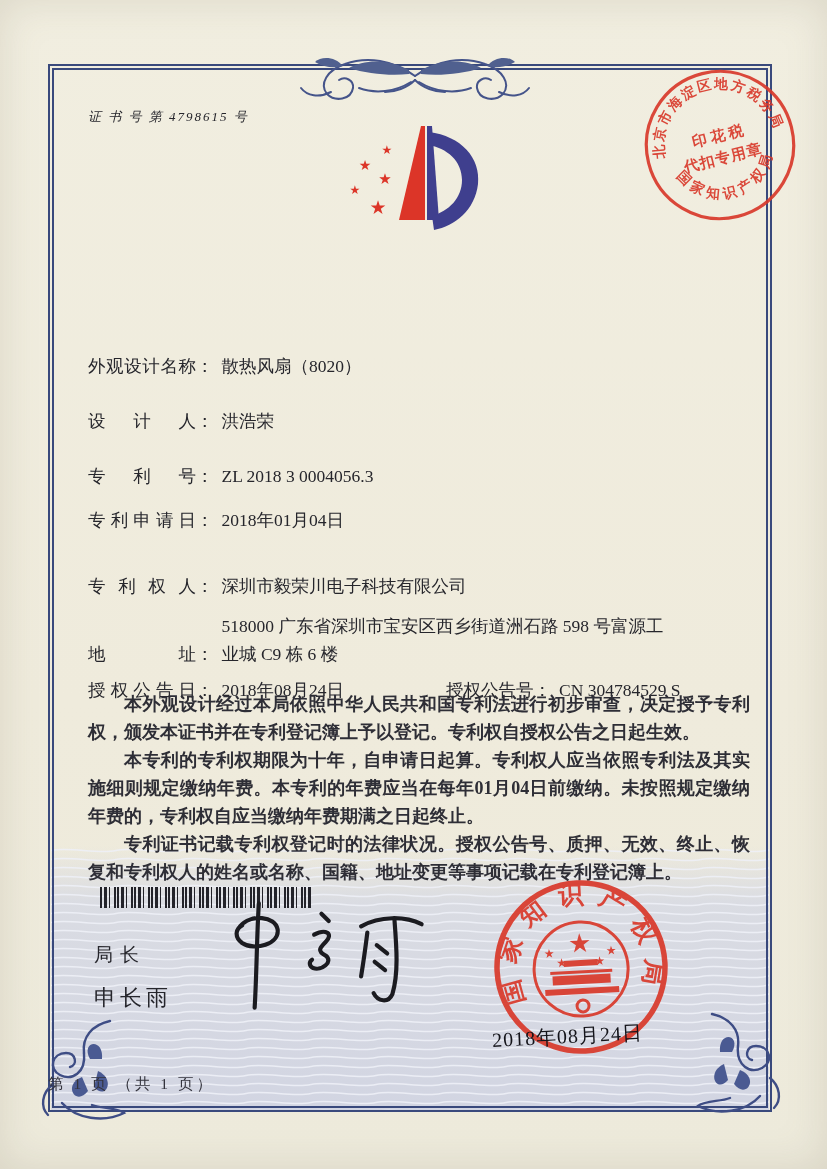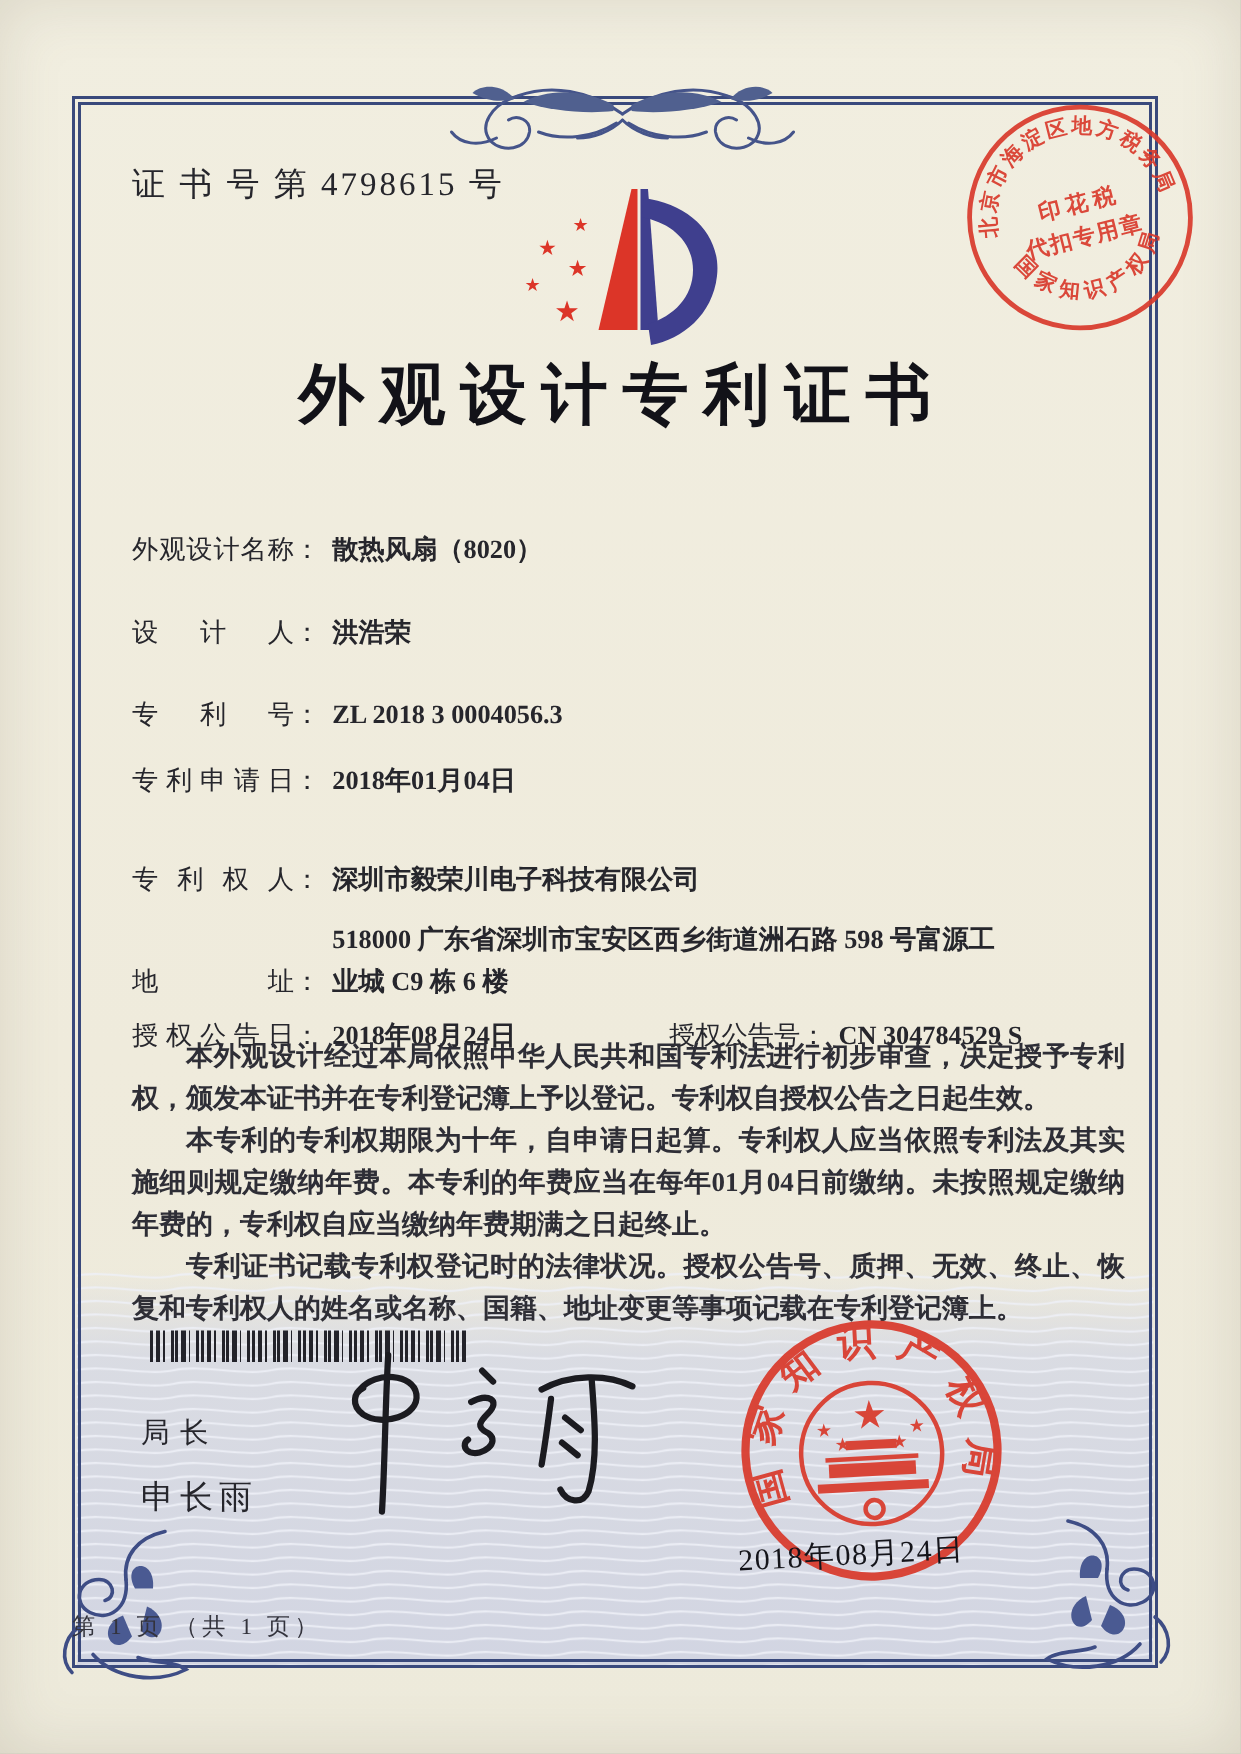--- a/index.html
+++ b/index.html
@@ -8,32 +8,32 @@
     background:linear-gradient(180deg,#f1eee0 0%,#efebdc 60%,#edeadb 100%);
     font-family:"Liberation Serif","DejaVu Serif",serif;color:#26262c;
     box-shadow:inset 0 0 40px rgba(120,110,90,.18);
   }
   .frame{
     position:absolute;left:48px;top:64px;width:724px;height:1048px;
     border:6px double #39497c;box-sizing:border-box;z-index:2;
   }
   .guilloche{position:absolute;left:51px;top:846px;z-index:1;}
   .ornament{position:absolute;z-index:3;}
-  .cert-no{position:absolute;left:88px;top:108px;font-size:22px;letter-spacing:2px;z-index:4;}
+  .cert-no{position:absolute;left:88px;top:108px;font-size:13px;letter-spacing:2px;z-index:4;font-style:italic;}
   .logo{position:absolute;left:335px;top:118px;z-index:4;}
   .tax-stamp{position:absolute;left:640px;top:65px;z-index:5;opacity:.92;}
   .doc-title{
     position:absolute;left:48px;top:234px;width:724px;text-align:center;
     font-size:44px;font-weight:700;letter-spacing:10px;text-indent:10px;color:#121218;z-index:4;
   }
   .field-row{position:absolute;left:88px;display:flex;align-items:flex-end;
     font-size:17.5px;line-height:28px;z-index:4;}
   .field-label{width:108px;flex:none;text-align:justify;text-align-last:justify;}
   .field-colon{flex:none;}
-  .field-value{padding-left:8px;white-space:nowrap;font-weight:bold;}
+  .field-value{padding-left:8px;white-space:nowrap;}
   .field-value.wrap{white-space:normal;max-width:458px;}
   .row-0{top:352px}.row-1{top:407px}.row-2{top:462px}.row-3{top:506px}
   .row-4{top:572px}.row-5{top:612px}.row-6{top:676px}.row-7{top:676px;left:446px}
   .row-7 .field-label{width:auto;}
   .body-text{position:absolute;left:88px;top:690px;width:662px;z-index:4;}
   .body-text p{margin:0;font-size:18px;line-height:28px;text-indent:2em;text-align:justify;color:#2e2e36;font-weight:bold;}
   .barcode{
     position:absolute;left:100px;top:887px;width:212px;height:21px;z-index:4;
     background:repeating-linear-gradient(90deg,
       #23232a 0 2px,transparent 2px 4px,#23232a 4px 7px,transparent 7px 9px,
@@ -132,21 +132,20 @@
         <textPath href="#taxTop" startOffset="50%">北京市海淀区地方税务局</textPath>
       </text>
       <text font-size="13" font-weight="bold" letter-spacing="4" text-anchor="middle">
         <textPath href="#taxBot" startOffset="50%">国家知识产权局</textPath>
       </text>
       <text x="75" y="71" font-size="14" font-weight="bold" text-anchor="middle">印 花 税</text>
       <text x="75" y="92" font-size="14" font-weight="bold" text-anchor="middle" letter-spacing="1">代扣专用章</text>
     </g>
   </svg>
 
-  <div class="doc-title">外观设计专利证书</div>
 
   <div class="field-row row-0">
     <span class="field-label">外观设计名称</span>
       <span class="field-colon">：</span>
     <span class="field-value">散热风扇（8020）</span>
   </div>
   <div class="field-row row-1">
     <span class="field-label">设计人</span>
       <span class="field-colon">：</span>
     <span class="field-value">洪浩荣</span>

